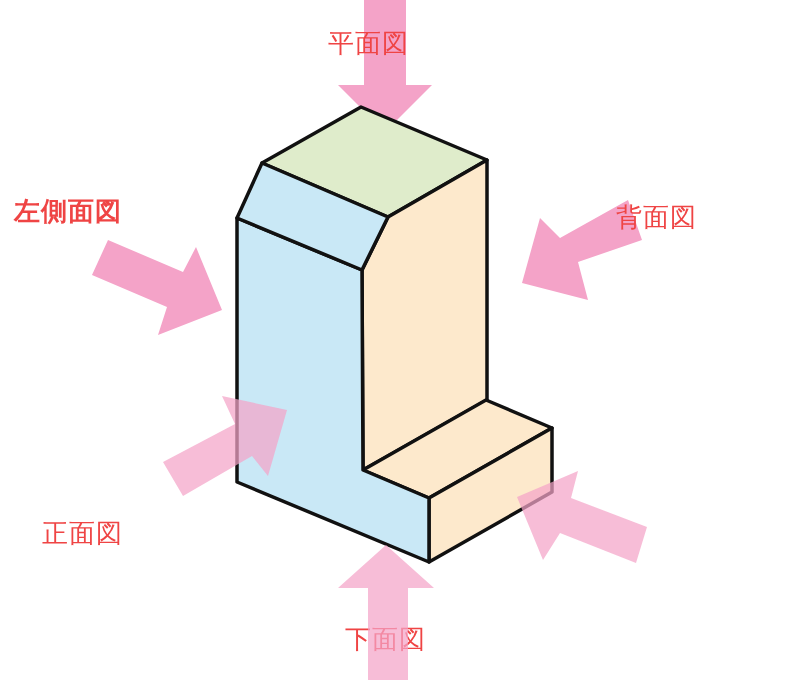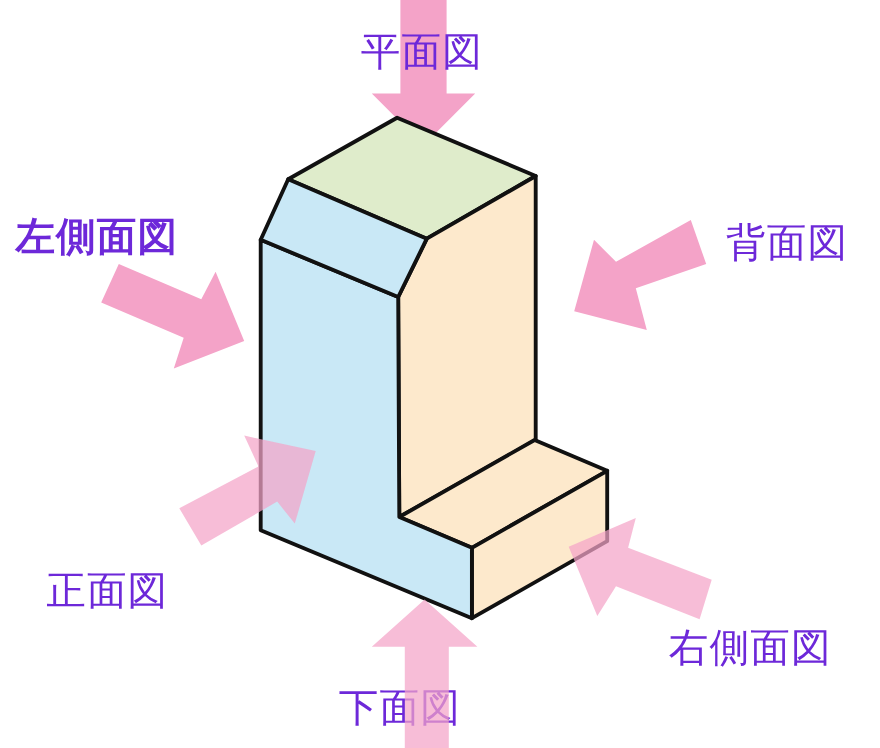--- a/index.html
+++ b/index.html
@@ -1,19 +1,19 @@
 <!DOCTYPE html>
 <html><head>
 <meta charset="utf-8">
 <style>
   html, body { margin: 0; padding: 0; background: #ffffff; }
   body { width: 800px; height: 680px; position: relative; overflow: hidden;
          font-family: "DejaVu Sans", sans-serif; }
   #diagram { position: absolute; left: 0; top: 0; width: 800px; height: 680px; }
-  .label { position: absolute; font-size: 36px; color: #6d28d9; line-height: 1;
+  .label { position: absolute; font-size: 26px; color: #ef4444; line-height: 1;
            white-space: nowrap; letter-spacing: 1px; z-index: 1; }
   .overlay { position: absolute; left: 0; top: 0; width: 800px; height: 680px; z-index: 2; pointer-events: none; }
 </style>
 </head>
 <body>
 
 <div id="diagram">
 
   <svg width="800" height="680" viewBox="0 0 800 680" style="position:absolute;left:0;top:0;">
 
@@ -37,24 +37,23 @@
       <polygon fill="#fde9cc" points="429,498 552,428 552,492 429,562"></polygon>
 
       <polygon fill="#c9e8f6" points="237,218 362,270 363,470 429,498 429,562 237,482"></polygon>
 
       <polygon fill="#c9e8f6" points="262,163 388,217 362,270 237,218"></polygon>
     </g>
   </svg>
 
   <div class="label" style="left:328px;top:30px;">平面図</div>
   <div class="label" style="left:14px;top:198px;font-weight:bold;">左側面図</div>
-  <div class="label" style="left:616px;top:204px;margin-left:44px;">背面図</div>
+  <div class="label" style="left:616px;top:204px;">背面図</div>
   <div class="label" style="left:42px;top:484px;margin-top:36px;">正面図</div>
-  <div class="label" style="left:608px;top:572px;">右側面図</div>
-  <div class="label" style="left:308px;top:626px;">下面図</div>
+  <div class="label" style="left:345px;top:626px;">下面図</div>
 
   <svg class="overlay" viewBox="0 0 800 680">
     <g fill="#f4a3c8" fill-opacity="0.72">
 
       <polygon points="163,462 183,496 252,456 268,476 287,410 222,396 235,424"></polygon>
 
       <polygon points="647,527 636,563 560,533 543,560 517,497 578,471 571,498"></polygon>
 
       <polygon points="368,680 408,680 408,588 434,588 386,545 338,588 368,588"></polygon>
     </g>

